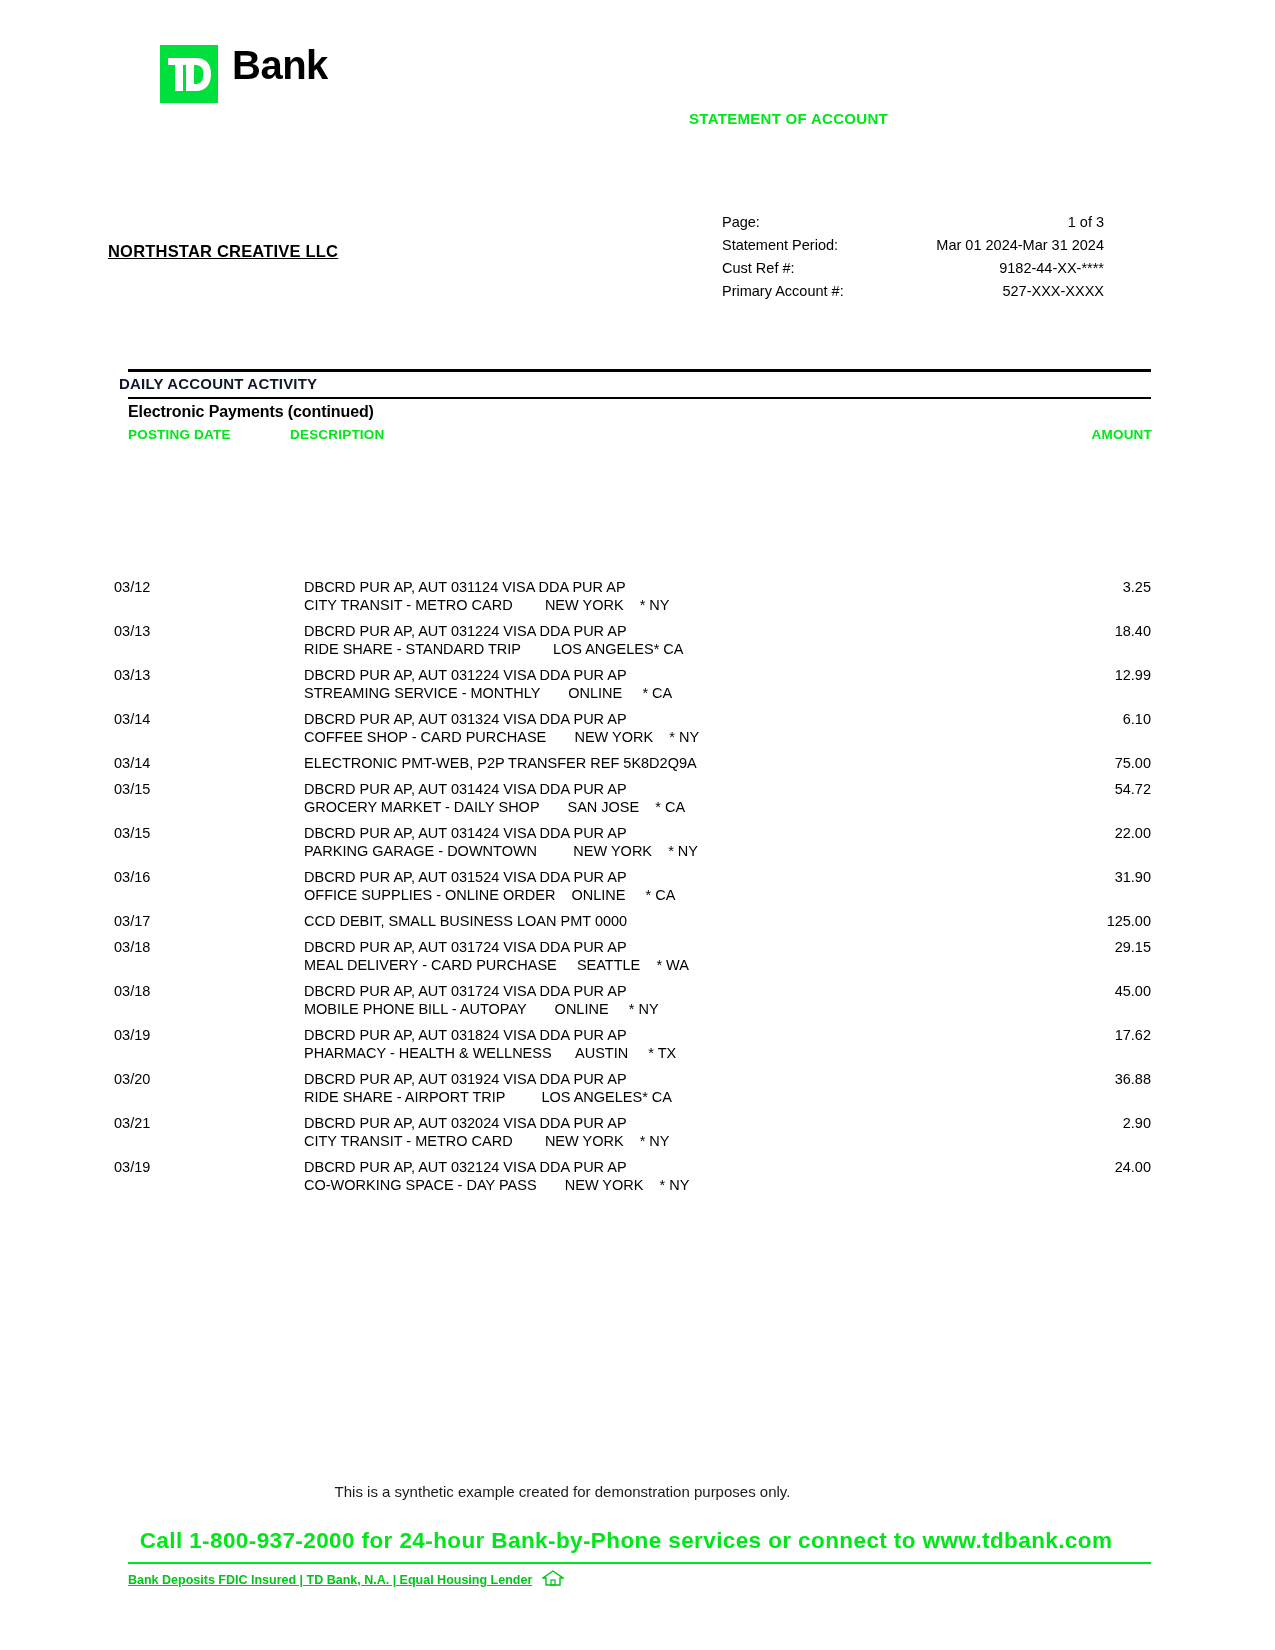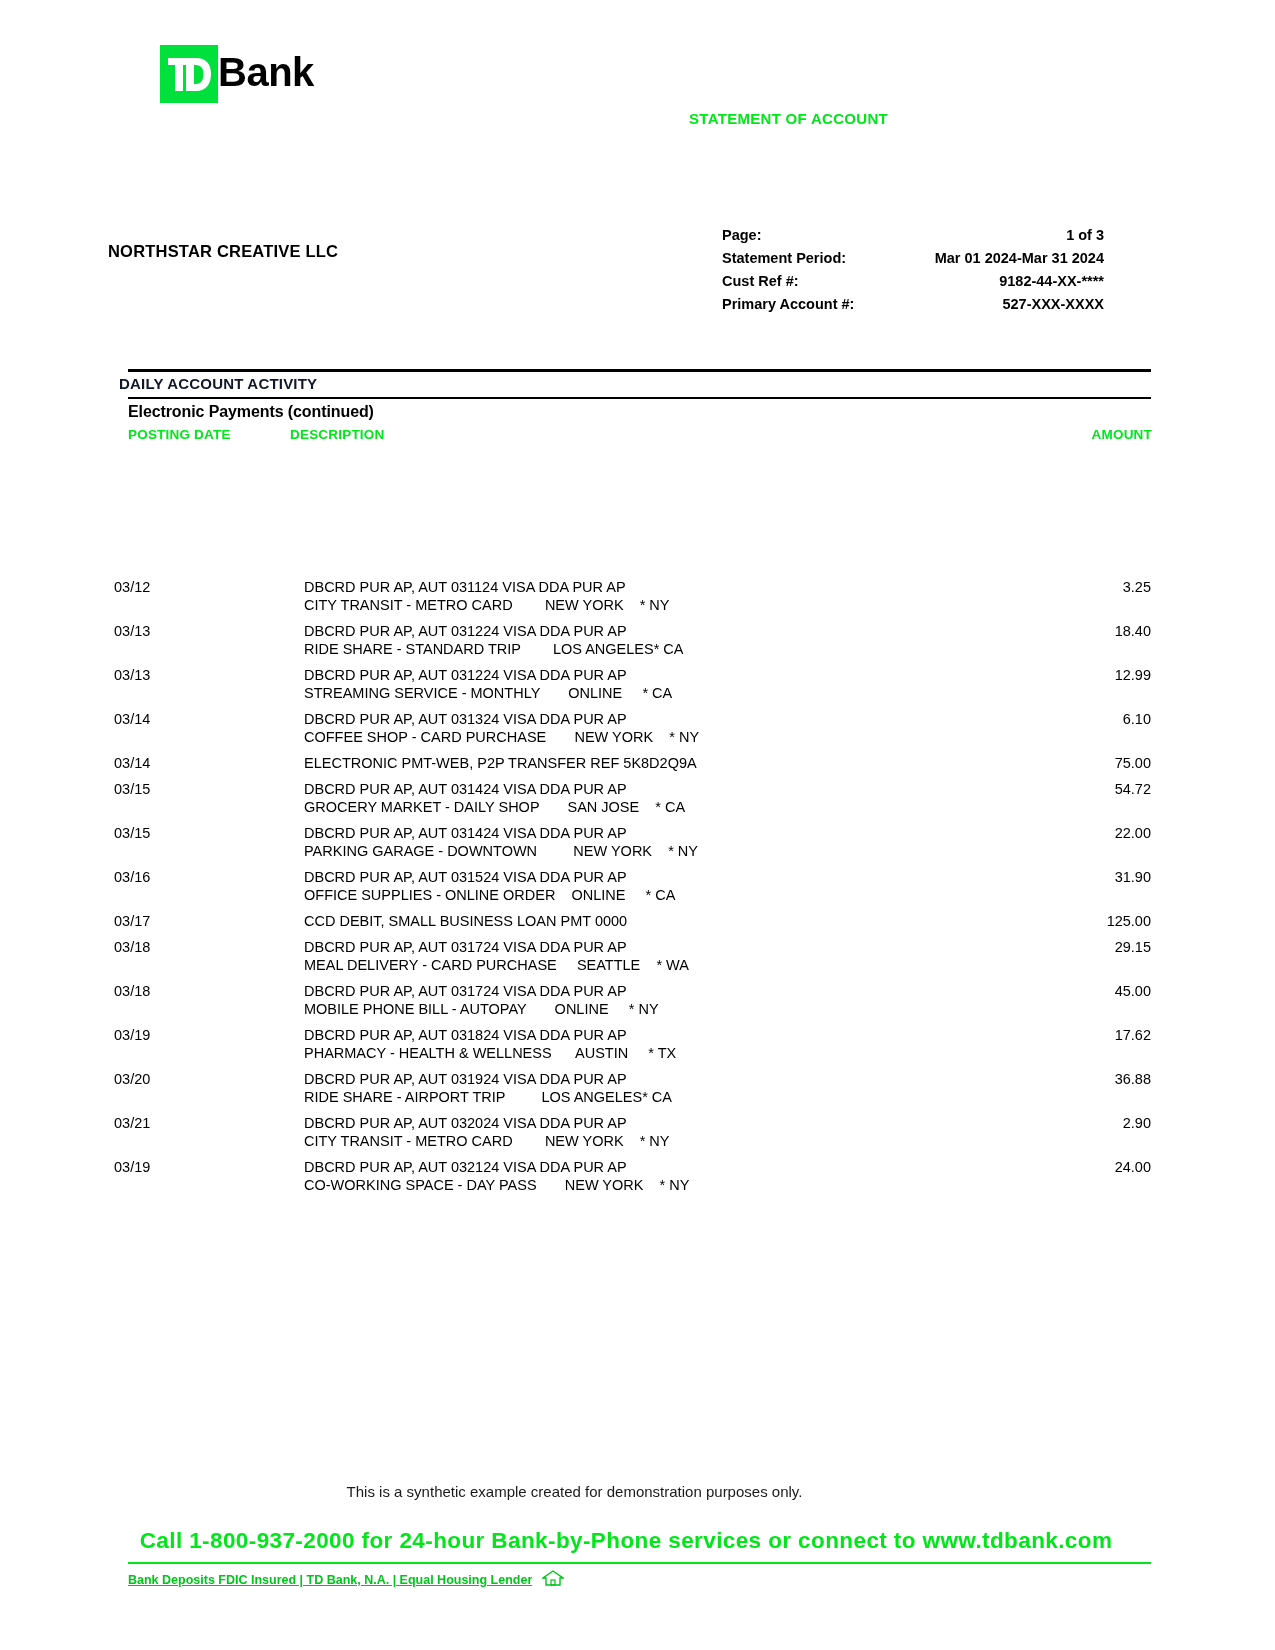--- a/index.html
+++ b/index.html
@@ -18,22 +18,21 @@
 
   
   .masthead {
     position: absolute;
     left: 160px;
     top: 45px;
     width: 700px;
   }
   .logo-row {
     display: flex;
-    align-items: center;
-    gap: 0;
+    gap: 14px;
   }
   .td-mark {
     width: 58px;
     height: 58px;
     background: #00e03c;
     position: relative;
     flex: 0 0 auto;
   }
   .td-mark svg { display:block; }
   .bank-word {
@@ -65,28 +64,28 @@
   }
 
   
   .account-name {
     position: absolute;
     left: 108px;
     top: 242px;
     font-size: 16.5px;
     font-weight: bold;
     letter-spacing: 0.2px;
+    text-decoration: underline;
   }
 
   .meta-block {
     position: absolute;
     left: 722px;
-    top: 225px;
+    top: 212px;
     width: 382px;
-    font-weight: bold;
   }
   .meta-row {
     display: flex;
     justify-content: space-between;
     align-items: baseline;
     font-size: 14.5px;
     line-height: 21px;
     margin-bottom: 2px;
   }
   .meta-label { white-space: nowrap; }
@@ -180,21 +179,20 @@
 
   
   .synthetic-note {
     position: absolute;
     left: 0;
     top: 1483px;
     width: 1125px;
     text-align: center;
     font-size: 15px;
     color: #1a1a1a;
-    padding-left: 12px;
   }
   .call-line {
     position: absolute;
     left: 0;
     top: 1528px;
     width: 1252px;
     text-align: center;
     font-size: 22.5px;
     font-weight: bold;
     color: #00e619;

